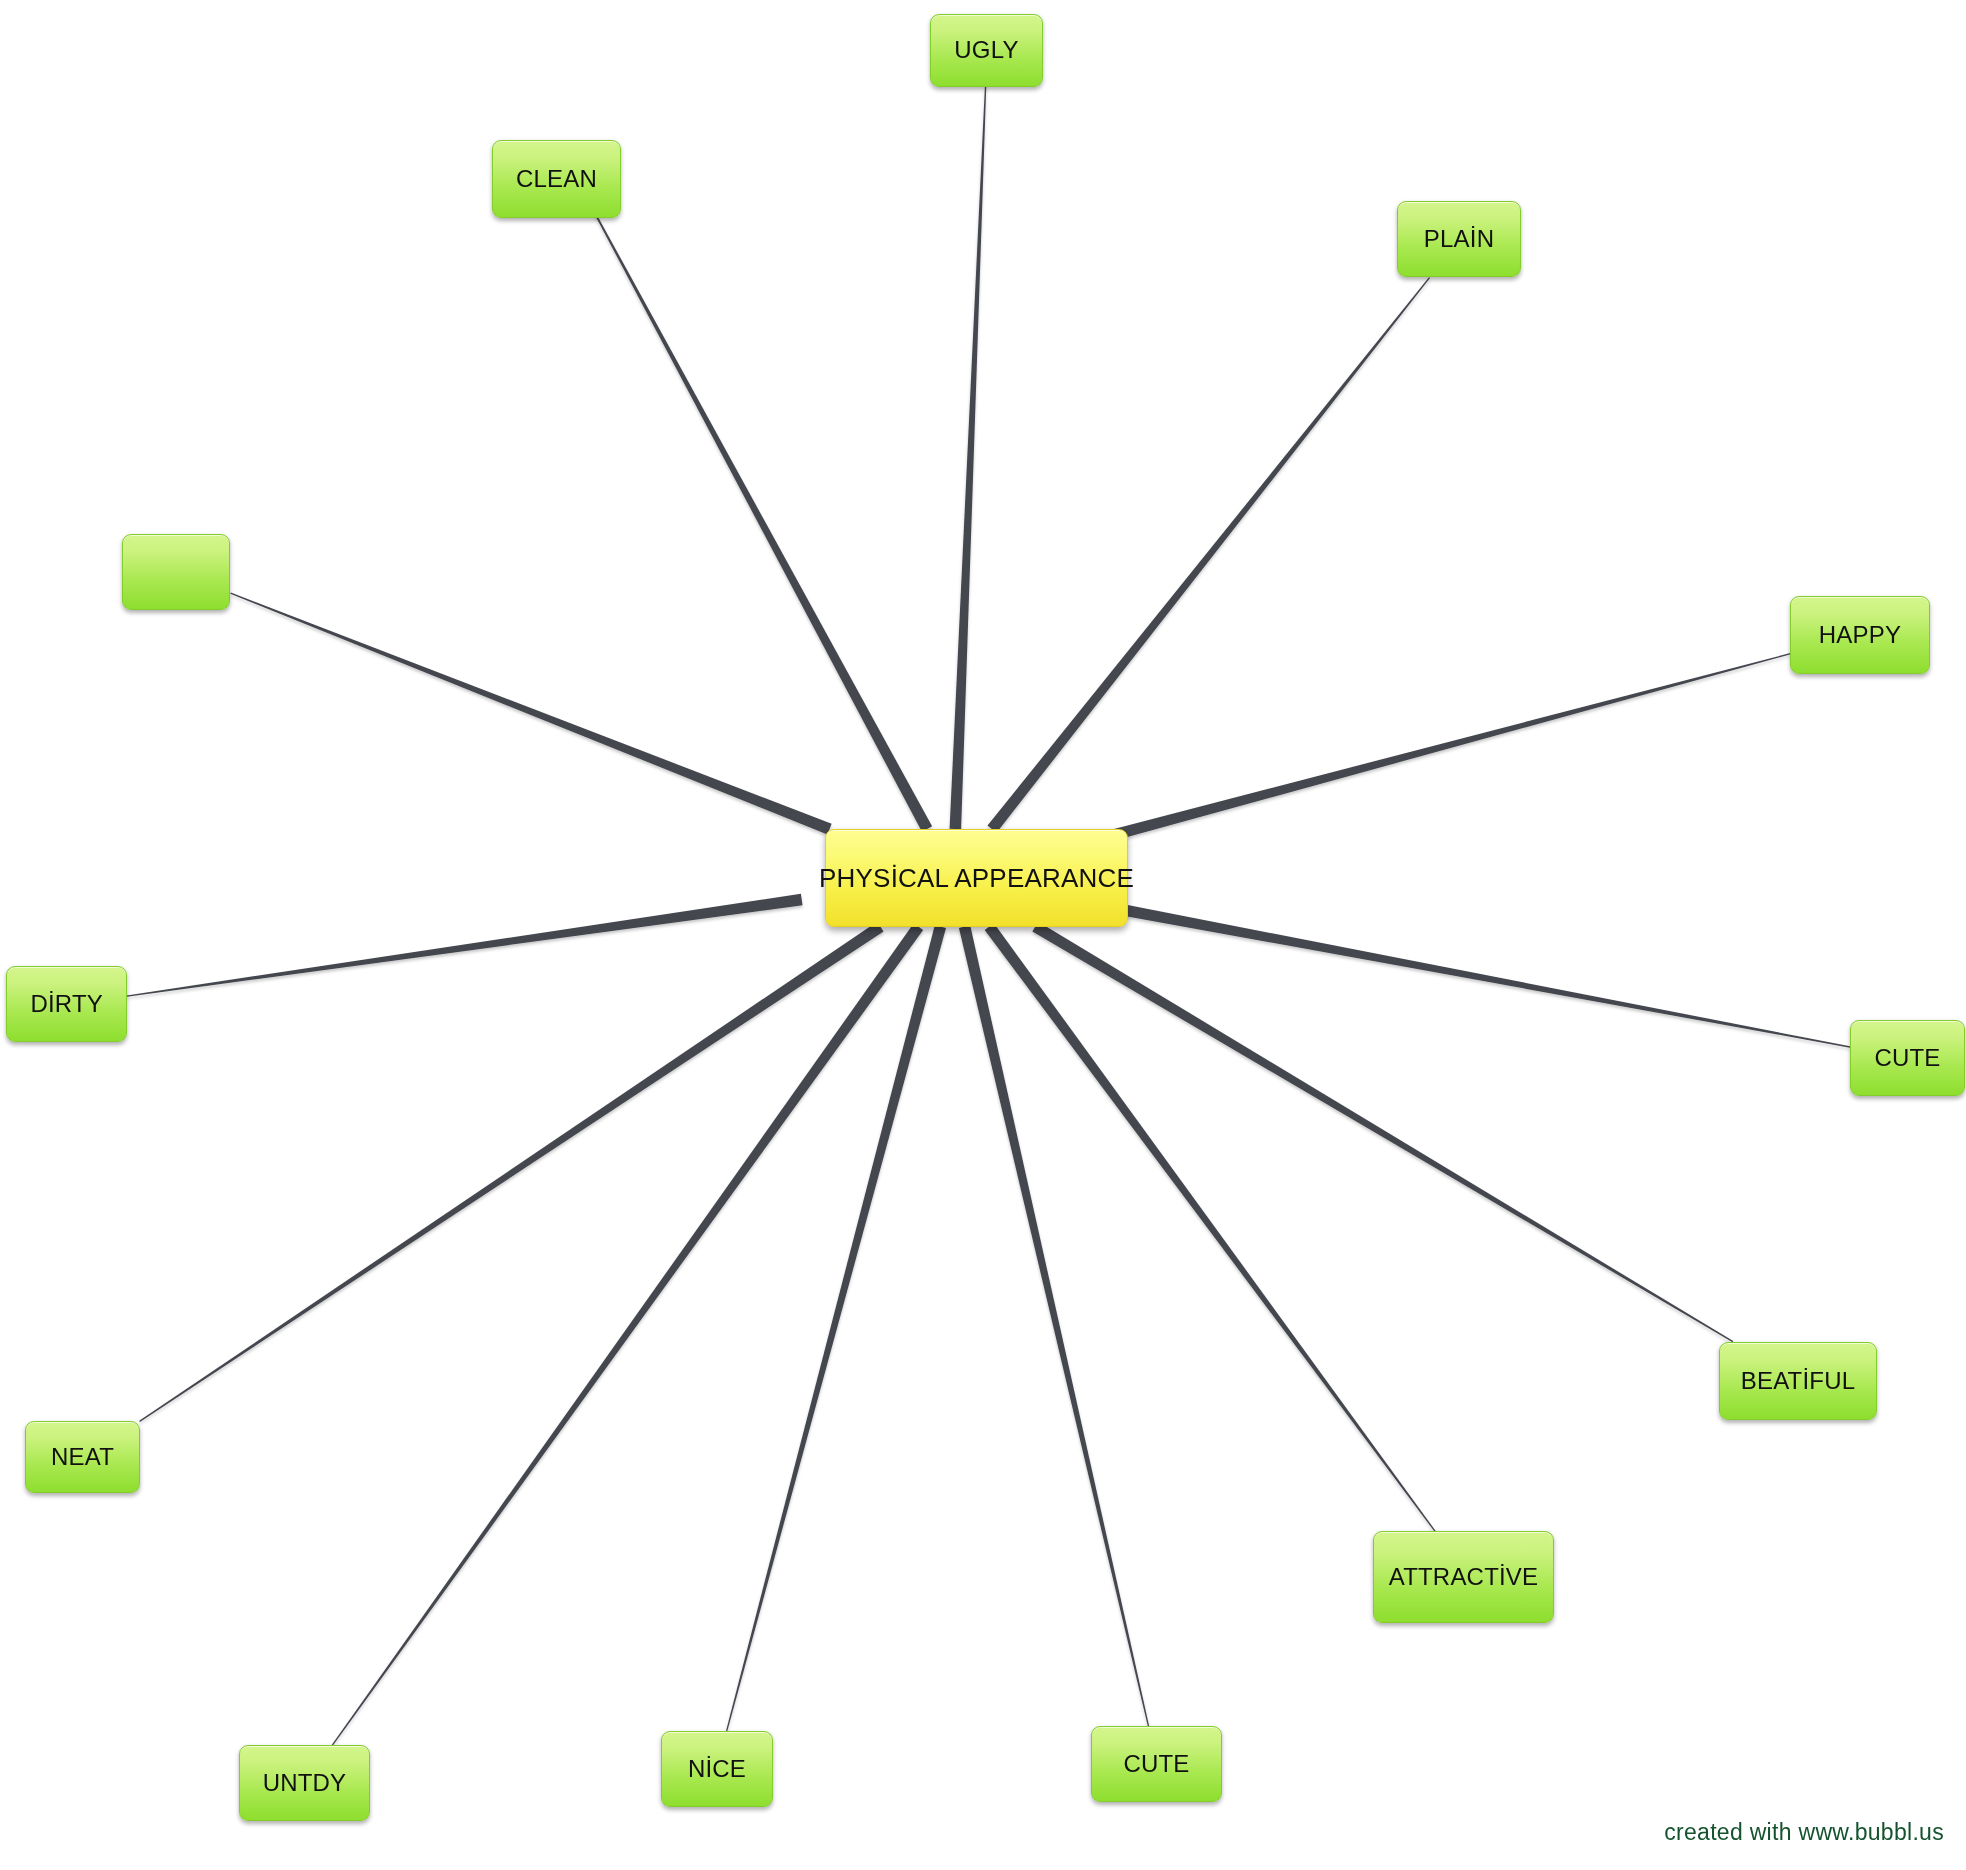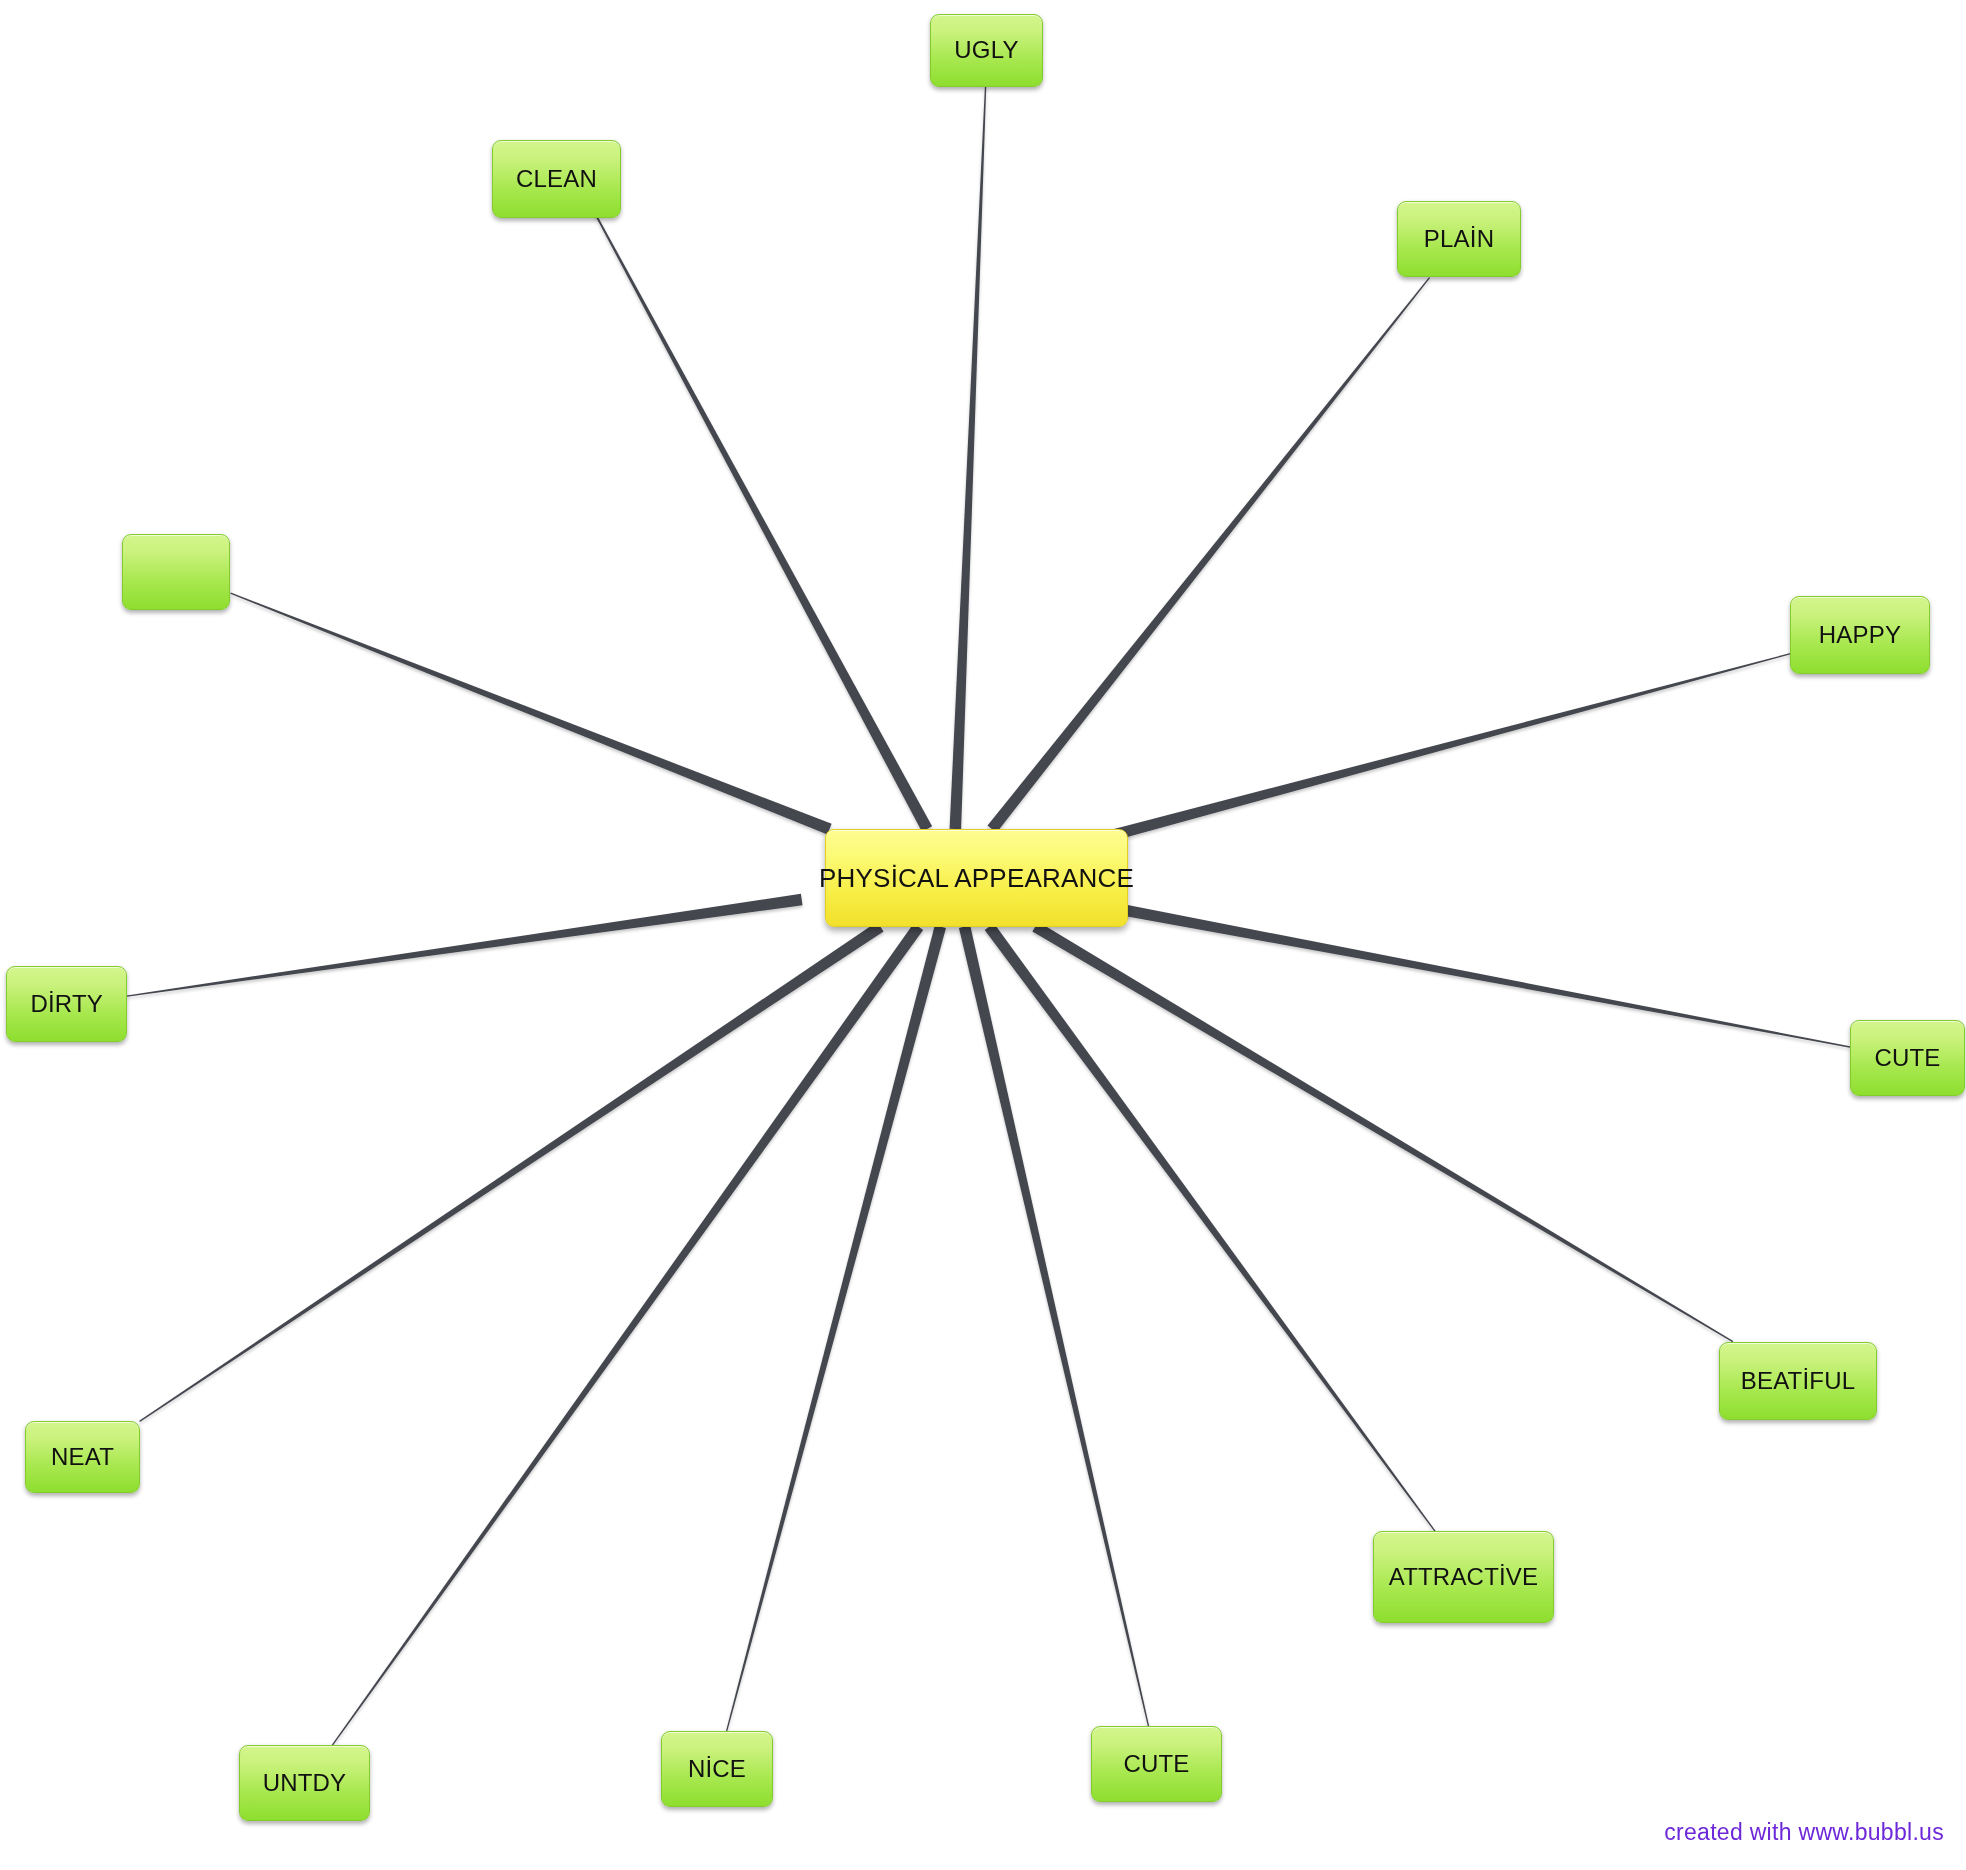--- a/index.html
+++ b/index.html
@@ -51,21 +51,21 @@
     border: 0.9px solid #e3cf22;
     box-shadow: 0 3.5px 6.2px rgba(0,0,0,0.32), inset 0 0.9px 0 rgba(255,255,255,0.7);
     font-size: 26px;
     letter-spacing: 0.2px;
   }
   #watermark {
     position: absolute;
     right: 23px;
     bottom: 25px;
     font-size: 23px;
-    color: #6d28d9;
+    color: #14532d;
     letter-spacing: 0.3px;
     user-select: none;
   }
 </style>
 </head>
 <body>
 
 <div id="canvas">
 
   <svg id="edge-layer" viewBox="0 0 2218 2110" preserveAspectRatio="none">

